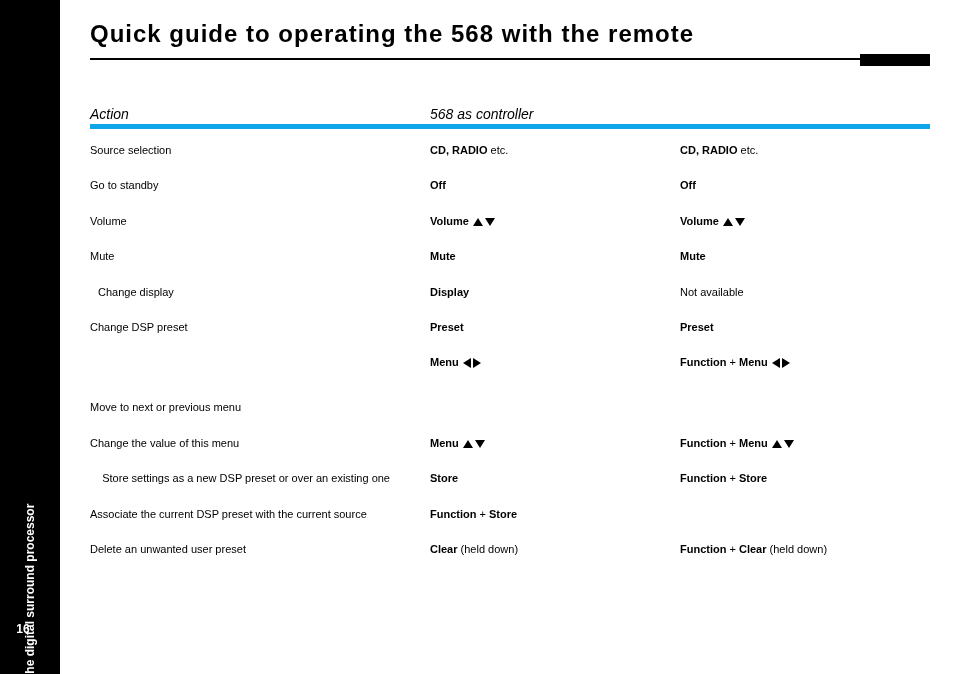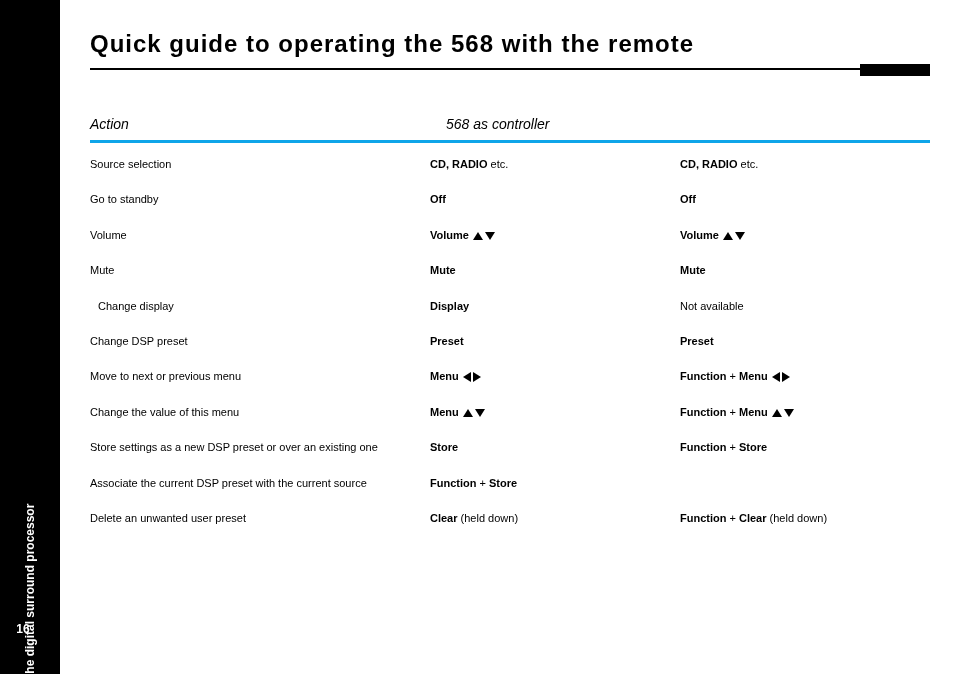--- a/index.html
+++ b/index.html
@@ -10,37 +10,37 @@
   }
   .spine-pageno {
     position: absolute; left: 0; bottom: 38px; width: 46px; text-align: center;
     color: #fff; font-weight: bold; font-size: 12px;
   }
   .spine-text {
     position: absolute; left: 50%; bottom: 58px; transform: translateX(-50%) rotate(-90deg);
     transform-origin: center; color: #fff; font-weight: bold; font-size: 12px;
     white-space: nowrap;
   }
-  .content { position: absolute; left: 90px; top: 30px; right: 24px; }
+  .content { position: absolute; left: 90px; top: 20px; right: 24px; }
   .title-bar { display: flex; align-items: flex-end; }
   .title {
     font-family: Arial, Helvetica, sans-serif;
     font-weight: 900; font-size: 24px; letter-spacing: 1px;
     padding-bottom: 6px;
   }
   .title-accent {
     position: absolute; right: 0; top: 34px; width: 70px; height: 12px; background: #000;
   }
   .rule { height: 2px; background: #000; margin-top: 4px; }
   .table {
     margin-top: 46px;
     width: 100%;
   }
   .thead, .row { display: grid; grid-template-columns: 340px 250px auto; align-items: start; }
-  .thead { border-bottom: 3px solid #0ea5e9; padding-bottom: 8px; gap: 16px; }
+  .thead { border-bottom: 5px solid #0ea5e9; padding-bottom: 2px; }
   .thead .th { font-style: italic; font-size: 14px; }
   .tbody { margin-top: 8px; }
   .row { padding: 6px 0 14px 0; }
   .cell { font-size: 11px; line-height: 1.4; }
   .cell .b { font-weight: bold; margin-top: 12px; }
   .cell .n { font-weight: normal; }
   .tri { display: inline-block; vertical-align: middle; margin: 0 1px; }
   .tri-up { width: 0; height: 0; border-left: 5px solid transparent; border-right: 5px solid transparent; border-bottom: 8px solid #000; }
   .tri-down { width: 0; height: 0; border-left: 5px solid transparent; border-right: 5px solid transparent; border-top: 8px solid #000; }
   .tri-left { width: 0; height: 0; border-top: 5px solid transparent; border-bottom: 5px solid transparent; border-right: 8px solid #000; }
@@ -93,31 +93,31 @@
             <div class="cell" style="max-width: 300px; margin-left: 8px;">Change display</div>
             <div class="cell"><span class="b">Display</span></div>
             <div class="cell"><span class="n">Not available</span></div>
           </div>
           <div class="row">
             <div class="cell" style="max-width: 300px;">Change DSP preset</div>
             <div class="cell"><span class="b">Preset</span></div>
             <div class="cell"><span class="b">Preset</span></div>
           </div>
           <div class="row">
-            <div class="cell" style="max-width: 300px;">Move to next or previous menu</div>
+            <div class="cell" style="max-width: 300px; margin-top: 45px;">Move to next or previous menu</div>
             <div class="cell"><span class="b">Menu </span><span class="arrows"><span class="tri tri-left"></span></span><span class="arrows"><span class="tri tri-right"></span></span></div>
             <div class="cell"><span class="b">Function</span><span class="n"> + </span><span class="b">Menu </span><span class="arrows"><span class="tri tri-left"></span></span><span class="arrows"><span class="tri tri-right"></span></span></div>
           </div>
           <div class="row">
             <div class="cell" style="max-width: 300px;">Change the value of this menu</div>
             <div class="cell"><span class="b">Menu </span><span class="arrows"><span class="tri tri-up"></span></span><span class="arrows"><span class="tri tri-down"></span></span></div>
             <div class="cell"><span class="b">Function</span><span class="n"> + </span><span class="b">Menu </span><span class="arrows"><span class="tri tri-up"></span></span><span class="arrows"><span class="tri tri-down"></span></span></div>
           </div>
           <div class="row">
-            <div class="cell" style="max-width: 300px;">Store settings as a new DSP preset or over an existing one</div>
+            <div class="cell" style="max-width: 300px; text-align: right;">Store settings as a new DSP preset or over an existing one</div>
             <div class="cell"><span class="b">Store</span></div>
             <div class="cell"><span class="b">Function</span><span class="n"> + </span><span class="b">Store</span></div>
           </div>
           <div class="row">
             <div class="cell" style="max-width: 300px;">Associate the current DSP preset with the current source</div>
             <div class="cell"><span class="b">Function</span><span class="n"> + </span><span class="b">Store</span></div>
           </div>
           <div class="row">
             <div class="cell" style="max-width: 300px;">Delete an unwanted user preset</div>
             <div class="cell"><span class="b">Clear</span><span class="n"> (held down)</span></div>

